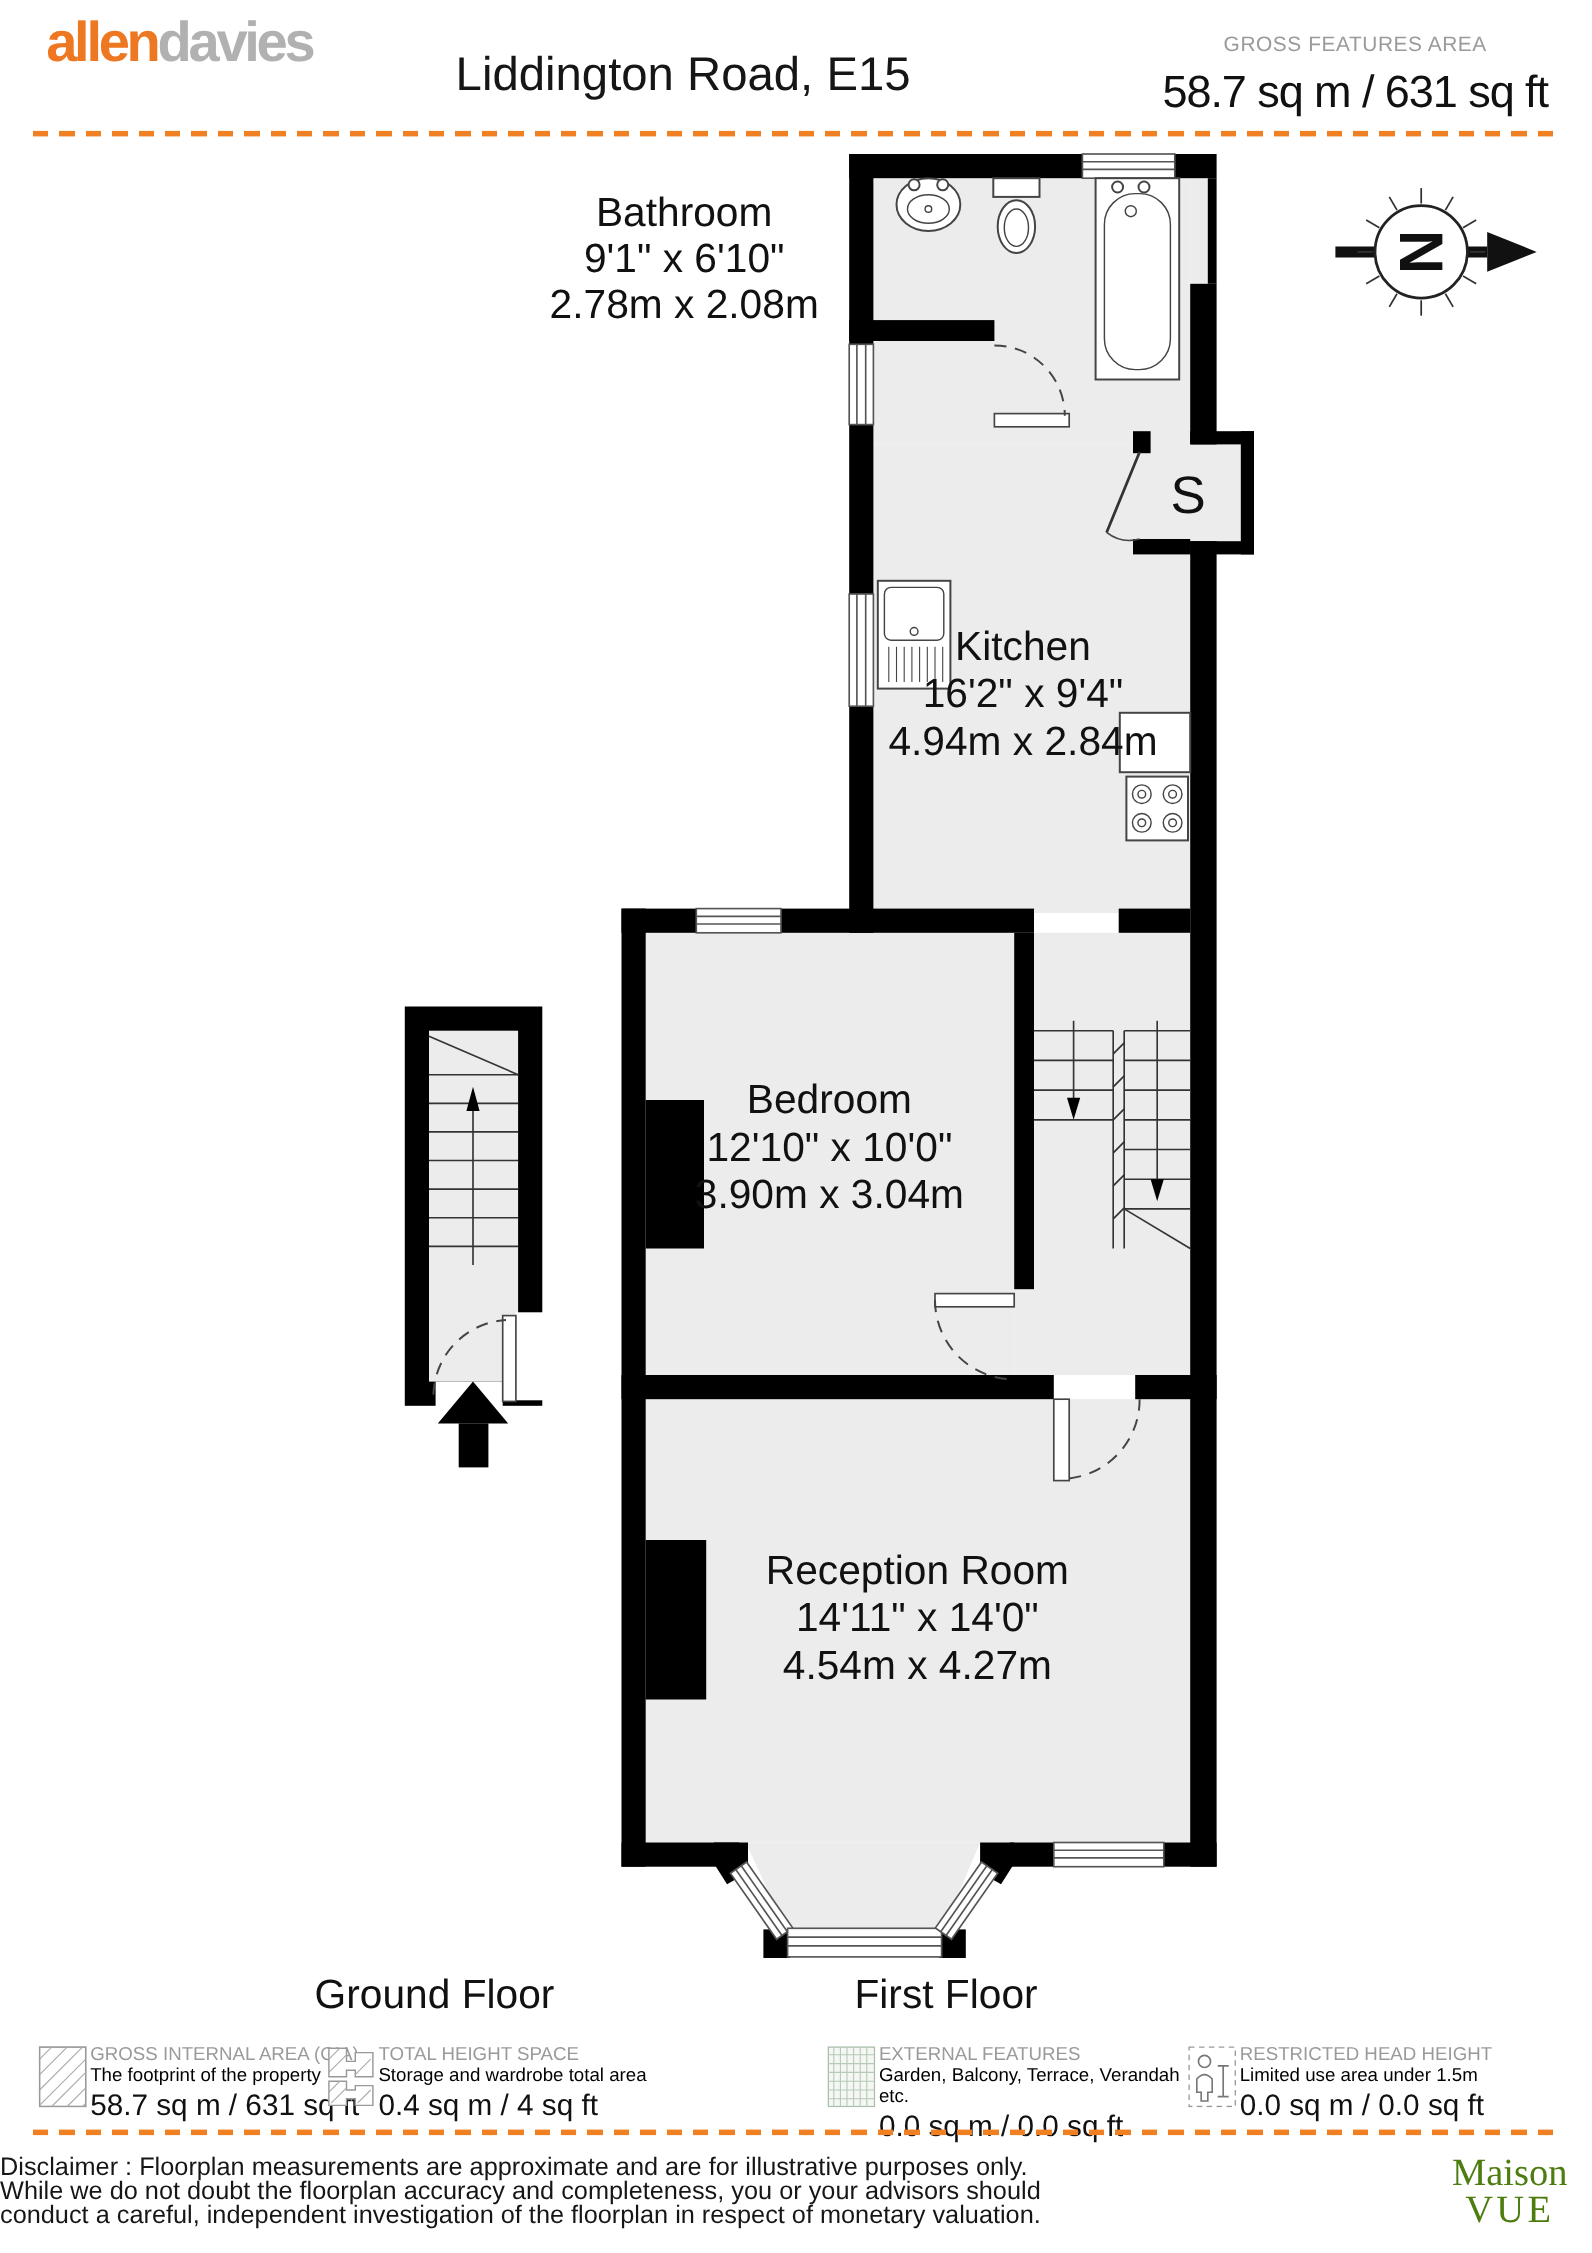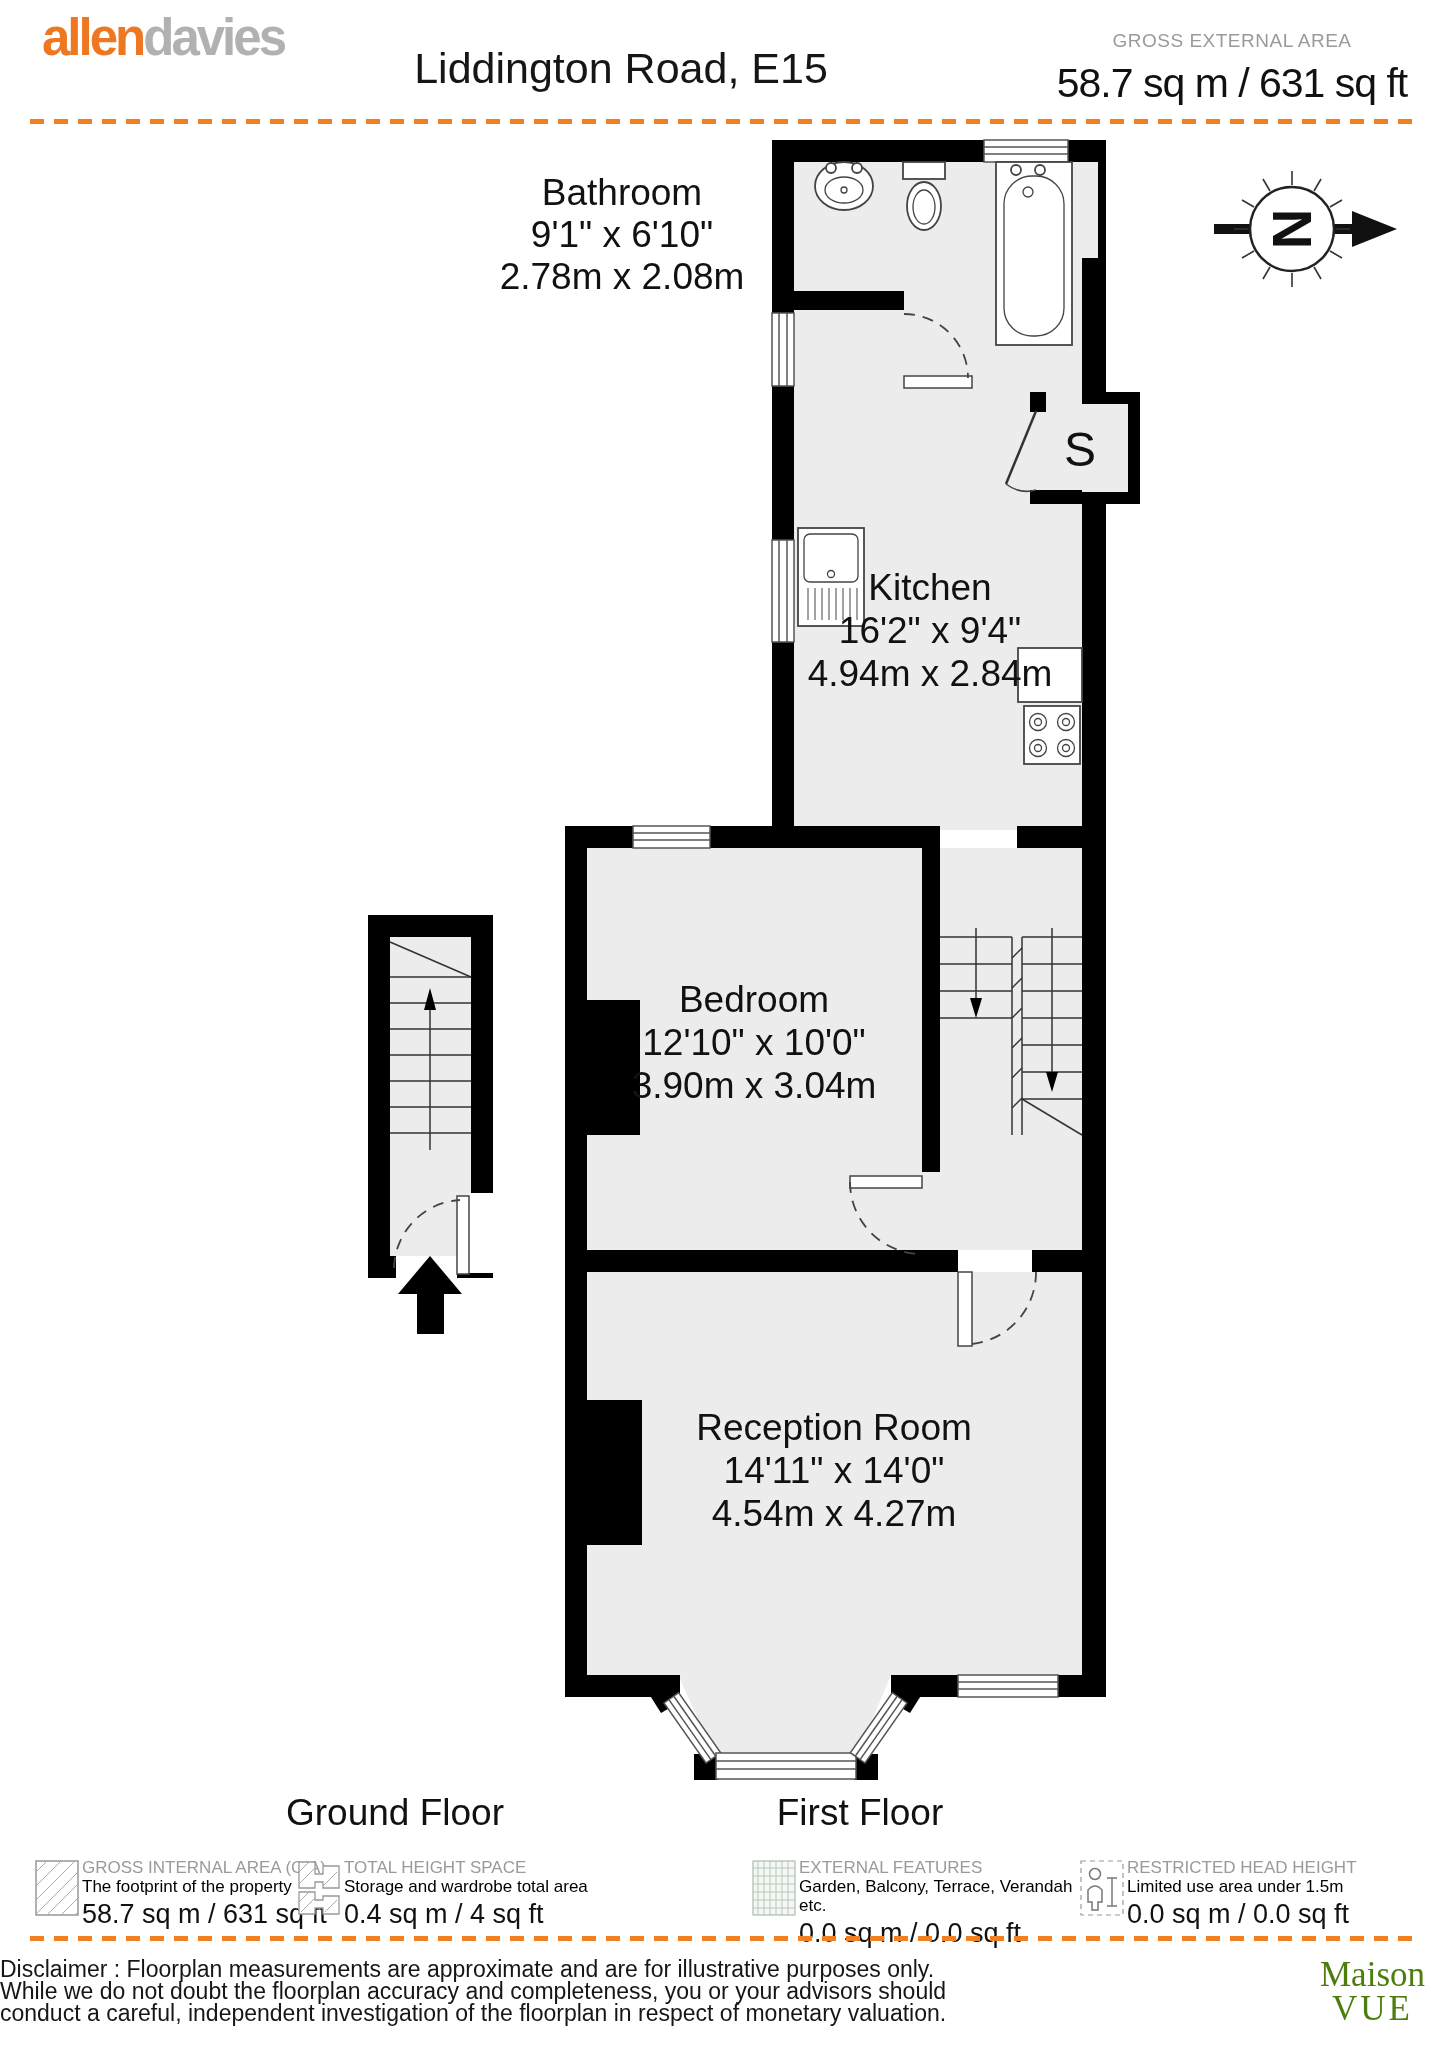--- a/index.html
+++ b/index.html
@@ -40,21 +40,21 @@
 </head>
 <body>
 
 <div class="page">
 
   <div class="abs logo">
     <span class="allen">allen</span><span class="davies">davies</span>
   </div>
   <div class="abs title">Liddington Road, E15</div>
   <div class="abs gia">
-    <div class="lbl">GROSS EXTERNAL AREA</div>
+    <div class="lbl">GROSS FEATURES AREA</div>
     <div class="val">58.7 sq m / 631 sq ft</div>
   </div>
   <div class="abs dash top"></div>
 
   <svg class="abs plan" width="1447" height="1860" viewBox="0 0 1447 1860" xmlns="http://www.w3.org/2000/svg">
 
     <g>
 
       <rect x="794" y="162" width="288" height="242" fill="#ECECEC"></rect>
       <rect x="1082" y="162" width="16" height="96" fill="#ECECEC"></rect>

